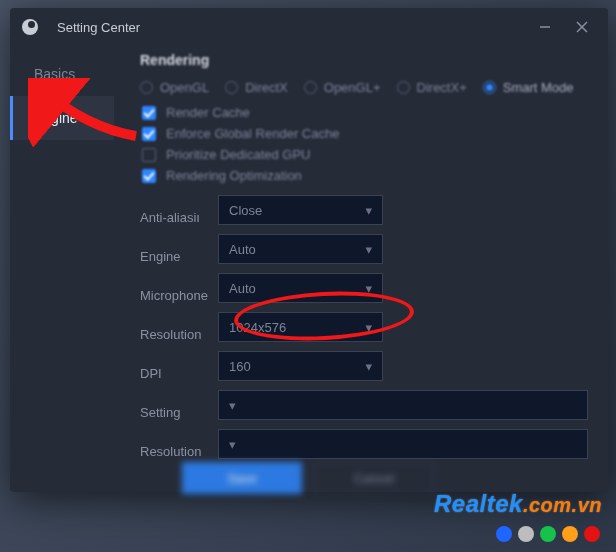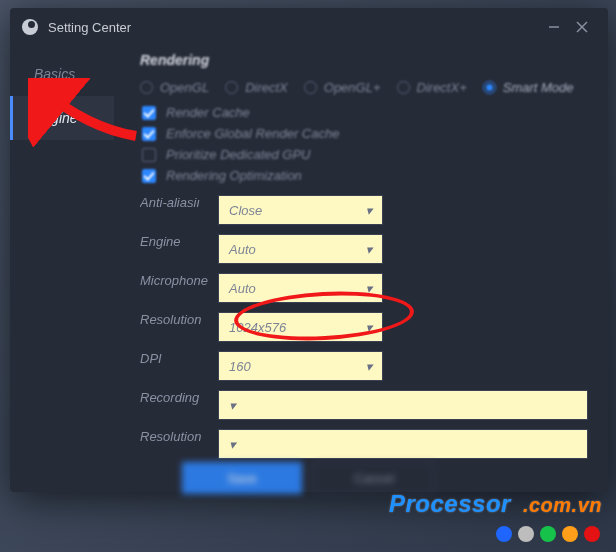--- a/index.html
+++ b/index.html
@@ -4,35 +4,35 @@
 <style>
 * { margin: 0; padding: 0; box-sizing: border-box; font-family: "Segoe UI", Arial, sans-serif; }
 body { width: 616px; height: 552px; background: linear-gradient(135deg, #4a5568, #2d3748); overflow: hidden; position: relative; }
 
 .modal {
   position: absolute; top: 8px; left: 10px; right: 8px; bottom: 60px;
   background: #262b38; border-radius: 4px; box-shadow: 0 8px 40px rgba(0,0,0,0.6);
   display: flex; flex-direction: column;
 }
 .titlebar {
-  height: 38px; display: flex; align-items: center; padding: 0 12px; color: #c8ccd4; font-size: 13px;
+  height: 38px; display: flex; align-items: center; padding: 0 12px; color: #c8ccd4; font-size: 13px; gap: 9px;
 }
 .titlebar .logo {
   width: 16px; height: 16px; border-radius: 50%; background: #c8ccd4;
   position: relative; margin-right: 10px;
 }
 .titlebar .logo::after {
   content: ""; position: absolute; width: 7px; height: 7px; border-radius: 50%;
   background: #262b38; top: 2px; left: 6px;
 }
 .titlebar .spacer { flex: 1; }
 .winbtn { width: 28px; height: 28px; display: flex; align-items: center; justify-content: center; color: #8a90a0; cursor: pointer; }
 .winbtn svg { width: 12px; height: 12px; }
 
-.body { flex: 1; display: flex; overflow: hidden; font-style: italic; }
+.body { flex: 1; display: flex; overflow: hidden; }
 .sidebar { width: 104px; padding-top: 6px; }
 .sidebar .tab {
   height: 44px; display: flex; align-items: center; padding-left: 24px;
   color: #7d8496; font-size: 14px; cursor: pointer;
 }
 .sidebar .tab.active { color: #e6e9f0; background: #2e3442; border-left: 3px solid #4a8cff; padding-left: 21px; }
 
 .content { flex: 1; padding: 6px 20px 12px 26px; overflow: hidden; position: relative; }
 .section-title { color: #d3d7e0; font-size: 14px; font-weight: 600; margin-bottom: 12px; }
 
@@ -45,24 +45,24 @@
 
 .checks { margin-left: 2px; margin-bottom: 12px; }
 .check { display:flex; align-items:center; gap:10px; color:#7d8496; font-size:13px; margin-bottom:6px; cursor:pointer; }
 .check .box { width:14px; height:14px; border:1.5px solid #5a6175; border-radius:2px; position:relative; flex-shrink:0; }
 .check.checked .box { background:#2d87ff; border-color:#2d87ff; }
 .check.checked .box::after {
   content:""; position:absolute; left:3px; top:0px; width:4px; height:8px;
   border:solid #fff; border-width:0 2px 2px 0; transform:rotate(42deg);
 }
 
-.field-row { display:flex; align-items:flex-start; margin-bottom: 9px; }
+.field-row { display:flex; align-items:flex-end; margin-bottom: 9px; }
 .field-label { width: 78px; color:#8b91a3; font-size:13px; overflow: hidden; white-space: nowrap; }
 .select {
-  flex: 0 0 165px; height: 30px; border:1px solid #3a4152; background:#fef9c3;
+  flex: 0 0 165px; height: 30px; border:1px solid #3a4152; background:#0f172a;
   display:flex; align-items:center; justify-content: space-between;
   padding: 0 10px; color:#7d8496; font-size:13px; cursor:pointer;
 }
 .select.wide { flex: 1; }
 .select .caret { color:#6a7184; }
 .btn { width:120px; height:32px; display:flex; align-items:center; justify-content:center; font-size:13px; cursor:pointer; }
 .btn.primary { background:#2d87ff; color:#fff; }
 .btn.secondary { background:transparent; border:1px solid #3a4152; color:#8b91a3; }
 
 
@@ -76,21 +76,21 @@
   transform: rotate(-3deg);
   pointer-events:none;
 }
 
 
 .watermark {
   position:absolute; right: 14px; bottom: 34px; font-style: italic; font-weight:700;
   font-size: 24px; letter-spacing: 0.5px;
   color:#1e90ff; text-shadow:0 0 2px rgba(255,255,255,0.4);
 }
-.watermark .suffix { color:#ff7a00; font-size: 20px; margin-left: 12px; }
+.watermark .suffix { color:#ff7a00; font-size: 20px; }
 .dots { position:absolute; right:16px; bottom: 10px; display:flex; gap:6px; }
 .dots span { width:16px; height:16px; border-radius:50%; }
 </style>
 </head>
 <body>
 
 <div class="modal">
   <div class="titlebar">
     <div class="logo"></div>
     <div>Setting Center</div>
@@ -199,21 +199,21 @@
 
       <div class="field-row">
         <div class="field-label">DPI</div>
         <div class="select">
           <span>160</span>
           <span class="caret">▾</span>
         </div>
       </div>
 
       <div class="field-row">
-        <div class="field-label">Recording</div>
+        <div class="field-label">Setting</div>
         <div class="select wide">
           <span class="caret">▾</span>
         </div>
       </div>
 
       <div class="field-row">
         <div class="field-label">Resolution</div>
         <div class="select wide">
           <span class="caret">▾</span>
         </div>
@@ -236,21 +236,21 @@
 <div style="position:absolute; left:0; right:0; bottom:58px; display:flex; justify-content:center; gap:12px; filter:blur(3px); opacity:.85;">
   <div class="btn primary">
       <span>Save</span>
     </div>
   <div class="btn secondary">
       <span>Cancel</span>
     </div>
 </div>
 
 <div class="watermark">
-  <span>Processor</span><span class="suffix">.com.vn</span>
+  <span>Realtek</span><span class="suffix">.com.vn</span>
 </div>
 
 <div class="dots">
   <span style="background: rgb(30, 102, 255);"></span>
   <span style="background: rgb(189, 189, 189);"></span>
   <span style="background: rgb(23, 194, 74);"></span>
   <span style="background: rgb(255, 159, 26);"></span>
   <span style="background: rgb(228, 18, 18);"></span>
 </div>
 

